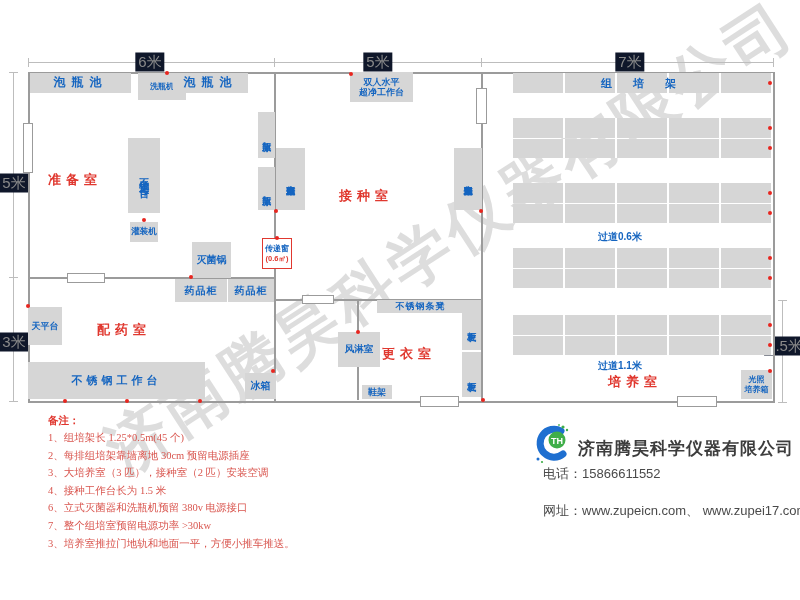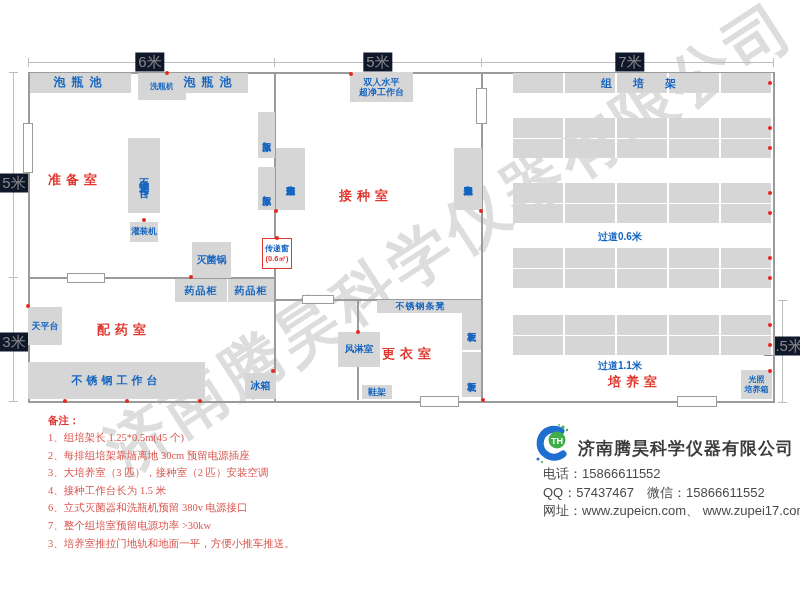--- a/index.html
+++ b/index.html
@@ -200,16 +200,15 @@
       <text x="25" y="20.5" font-size="9" font-weight="bold" fill="#ffffff" text-anchor="middle" font-family="Liberation Sans, sans-serif">TH</text>
       <circle cx="31" cy="4" r="1.6" fill="#3fae49"></circle>
       <circle cx="35" cy="7" r="1.2" fill="#3fae49"></circle>
       <circle cx="27" cy="2" r="1.1" fill="#6cc06c"></circle>
       <circle cx="6" cy="36" r="1.5" fill="#1e6fd0"></circle>
       <circle cx="10" cy="39" r="1.1" fill="#3fae49"></circle>
     </svg>
   </div>
   <div class="company-name">济南腾昊科学仪器有限公司</div>
   <div class="contact" style="top:465px;">电话：15866611552</div>
-  <div class="contact" style="top:484px;">QQ：57437467　微信：15866611552</div>
   <div class="contact" style="top:502px;">网址：www.zupeicn.com、 www.zupei17.com</div>
 
 </div>
 
 </body></html>

